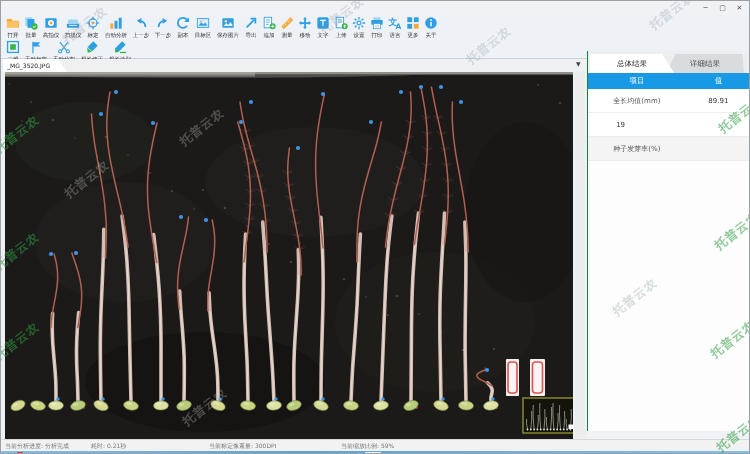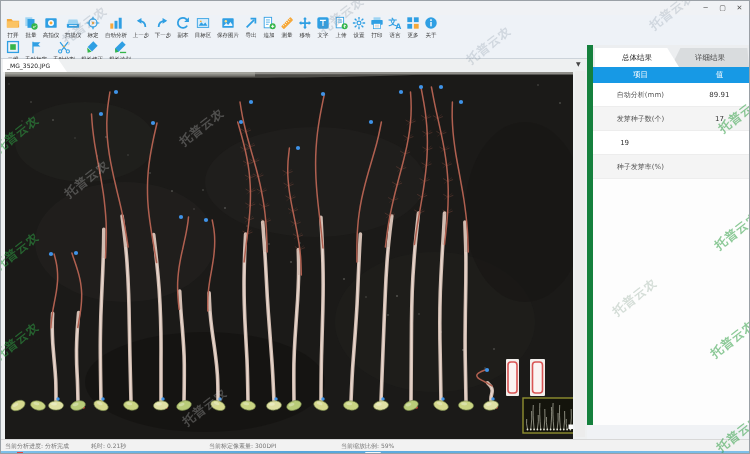--- a/index.html
+++ b/index.html
@@ -31,21 +31,21 @@
   .combo-arrow{width:9px;border-left:1px solid #d3d3d3;display:flex;align-items:center;justify-content:center;font-size:5px;color:#666}
 
   
   .viewer{position:absolute;top:58px;left:0;width:586px;height:380px;background:#eef0f1}
   .img-tab{position:absolute;left:2px;top:0;width:64px;height:13px;background:#fff;clip-path:polygon(0 0,86% 0,100% 100%,0 100%);display:flex;align-items:center;padding-left:4px;font-size:6px;color:#222;cursor:pointer;white-space:nowrap}
   .viewer-arrow{position:absolute;left:575px;top:1px;font-size:6px;color:#444;cursor:pointer}
   .v-scroll{position:absolute;left:574px;top:12px;width:10px;height:366px;background:#ececec}
   .plate-wrap{position:absolute;left:4px;top:13px;width:568px;height:367px}
 
   
-  .panel{position:absolute;left:586px;top:44px;width:164px;height:380px;background:#fdfdfd;border-left:6px solid #15803d}
+  .panel{position:absolute;left:586px;top:50px;width:164px;height:380px;background:#fdfdfd;border-left:1px solid #15803d}
   .panel-tabs{height:22px;background:#eceef0;display:flex;padding:3px 0 0 2px}
   .ptab{height:19px;display:flex;align-items:center;justify-content:center;font-size:7.5px;cursor:pointer}
   .ptab.active{width:84px;background:#fff;color:#222;clip-path:polygon(0 0,86% 0,100% 100%,0 100%);z-index:2}
   .ptab.inactive{width:78px;background:#d9dcde;color:#444;clip-path:polygon(12% 0,98% 0,100% 100%,0 100%);margin-left:-8px}
   .grid-head{height:16px;background:#1799e5;display:flex;color:#fff;font-size:7.5px}
   .gcell1{width:60%;display:flex;align-items:center;justify-content:center}
   .gcell2{width:40%;display:flex;align-items:center;justify-content:center}
   .r-row{height:24px;display:flex;border-bottom:1px solid #ededed;font-size:7px;color:#555;background:#fff}
   .r-row.alt{background:#f4f4f4}
   .r-row .gcell2{color:#333}
@@ -606,26 +606,22 @@
     <div class="panel-tabs">
       <div class="ptab active">总体结果</div>
       <div class="ptab inactive">详细结果</div>
     </div>
     <div class="grid-head">
       <div class="gcell1">项目</div>
       <div class="gcell2">值</div>
     </div>
     <div id="result-rows">
         <div class="r-row">
-          <div class="gcell1">自动分析(mm)</div>
+          <div class="gcell1">全长均值(mm)</div>
           <div class="gcell2">89.91</div>
-        </div>
-        <div class="r-row alt">
-          <div class="gcell1">发芽种子数(个)</div>
-          <div class="gcell2">17</div>
         </div>
         <div class="r-row">
           <div class="gcell2">19</div>
         </div>
         <div class="r-row alt">
           <div class="gcell1">种子发芽率(%)</div>
         </div>
       </div>
   </div>
 

